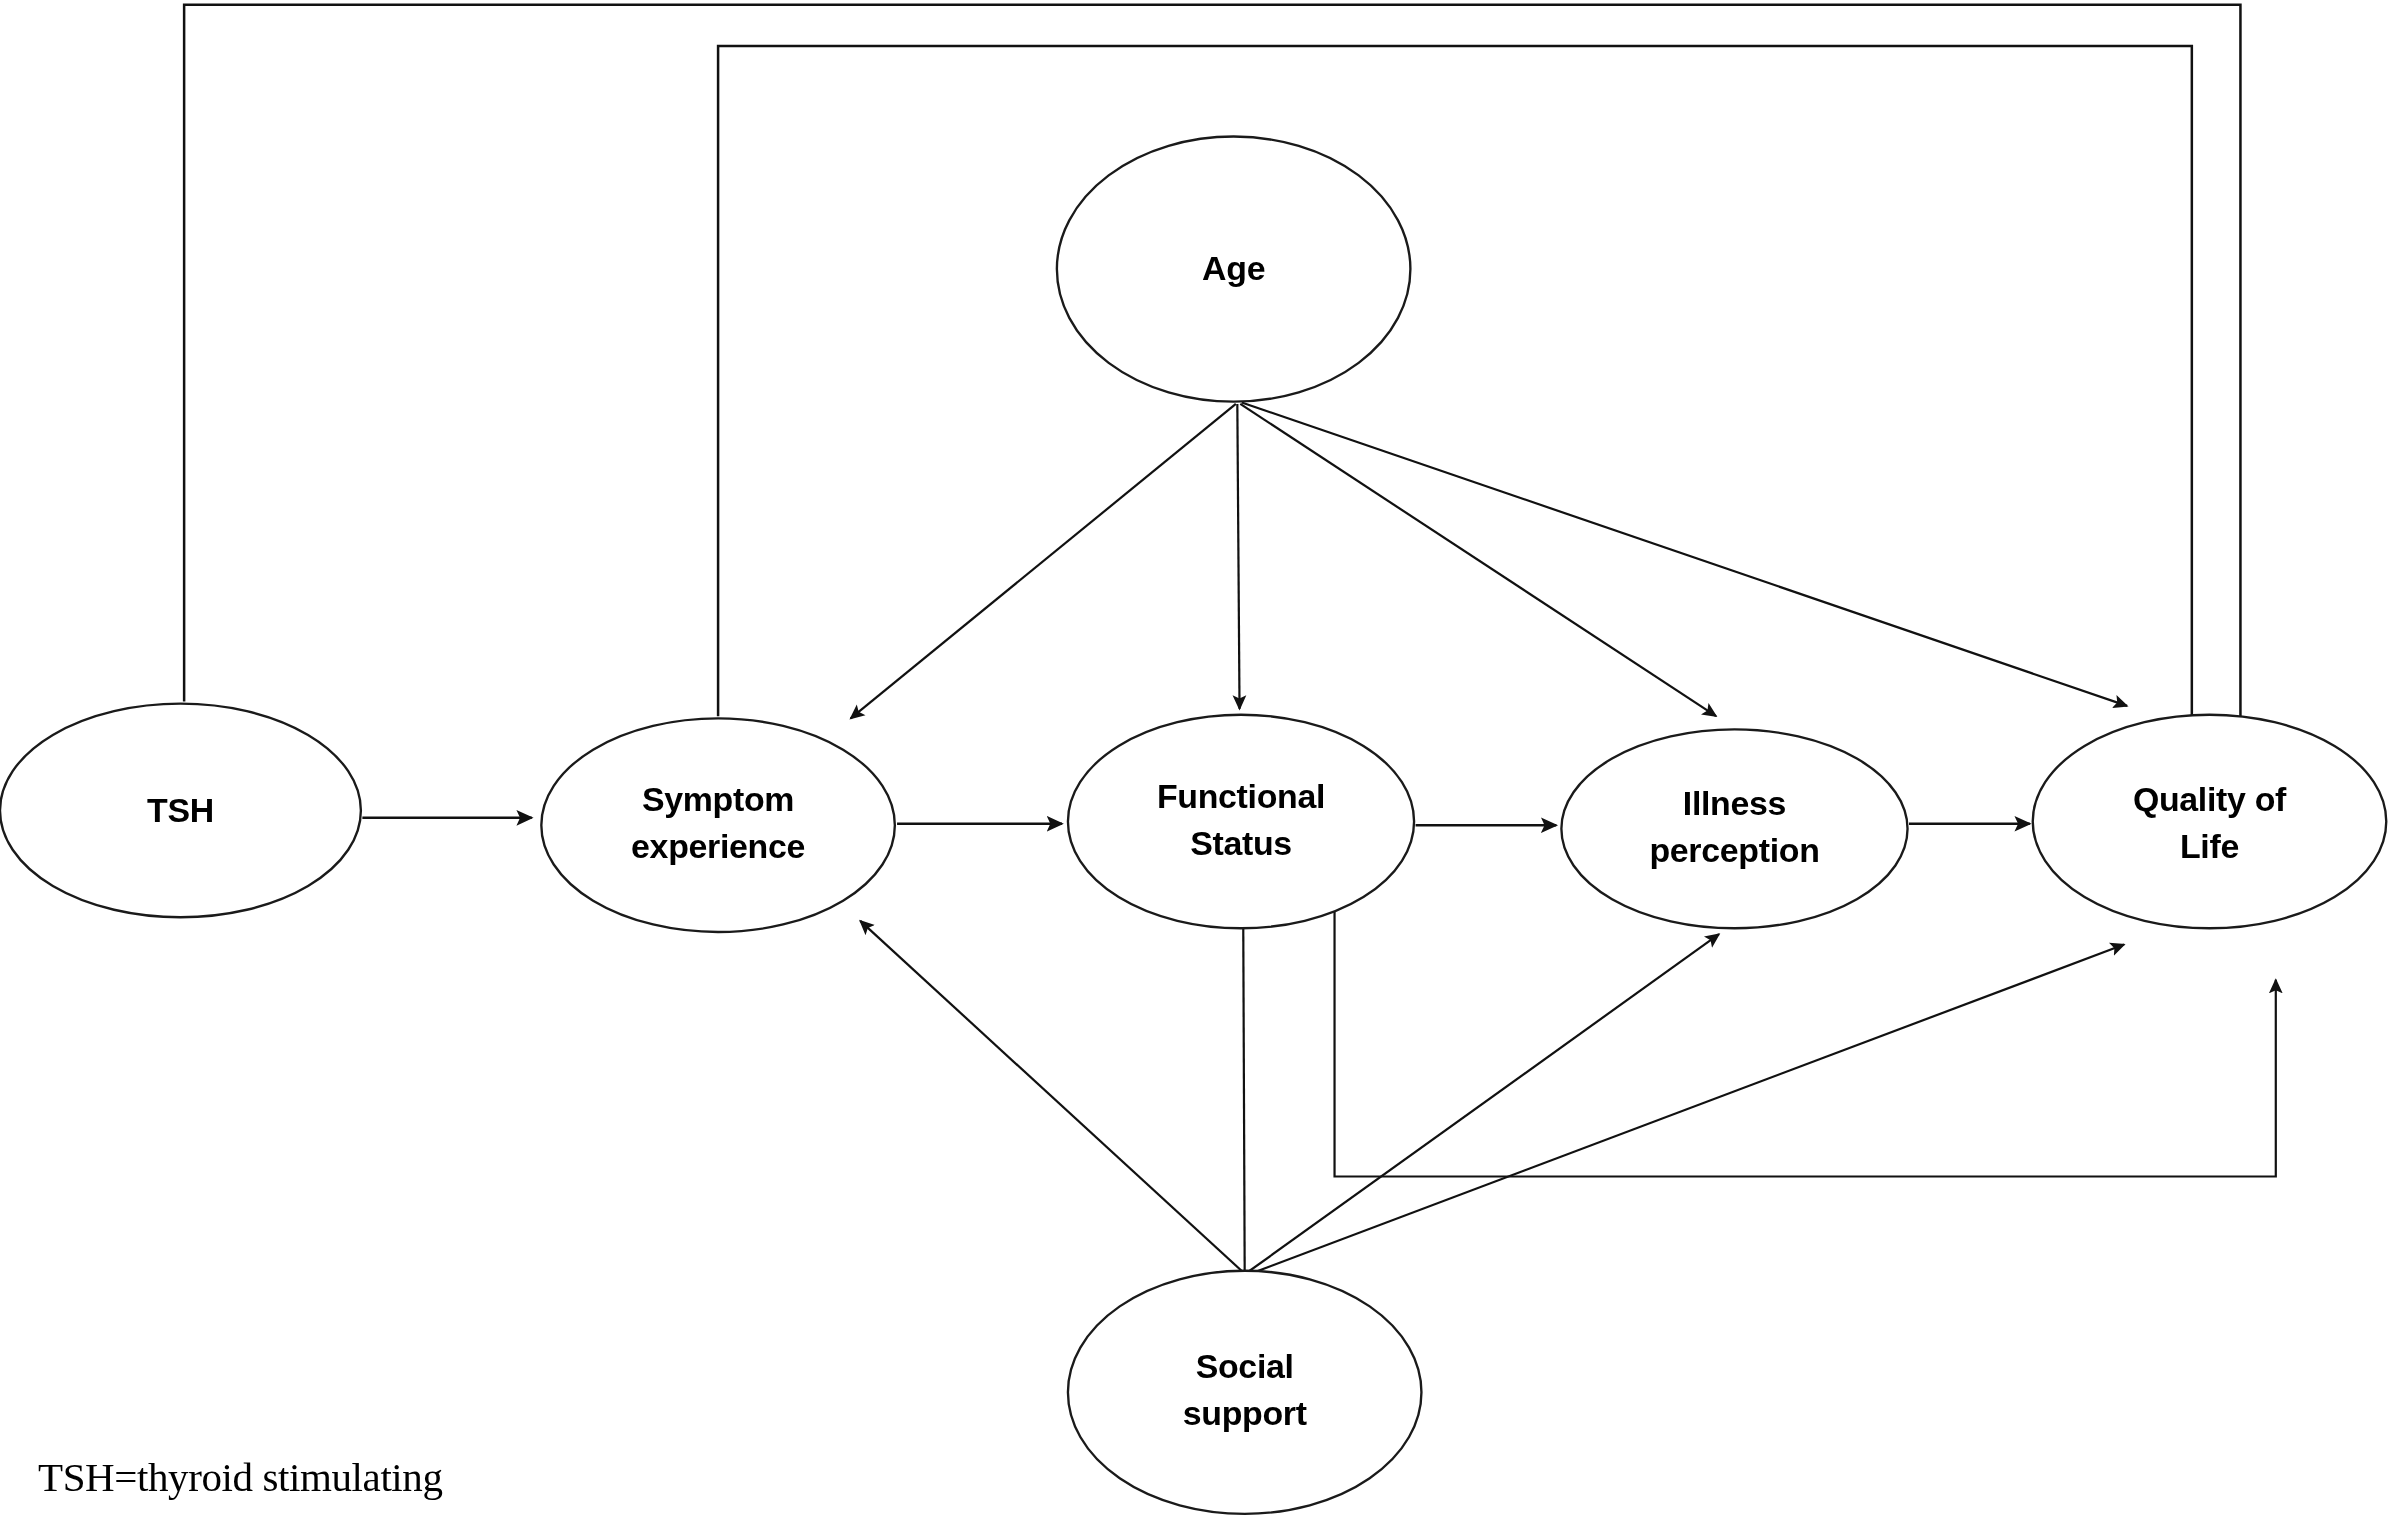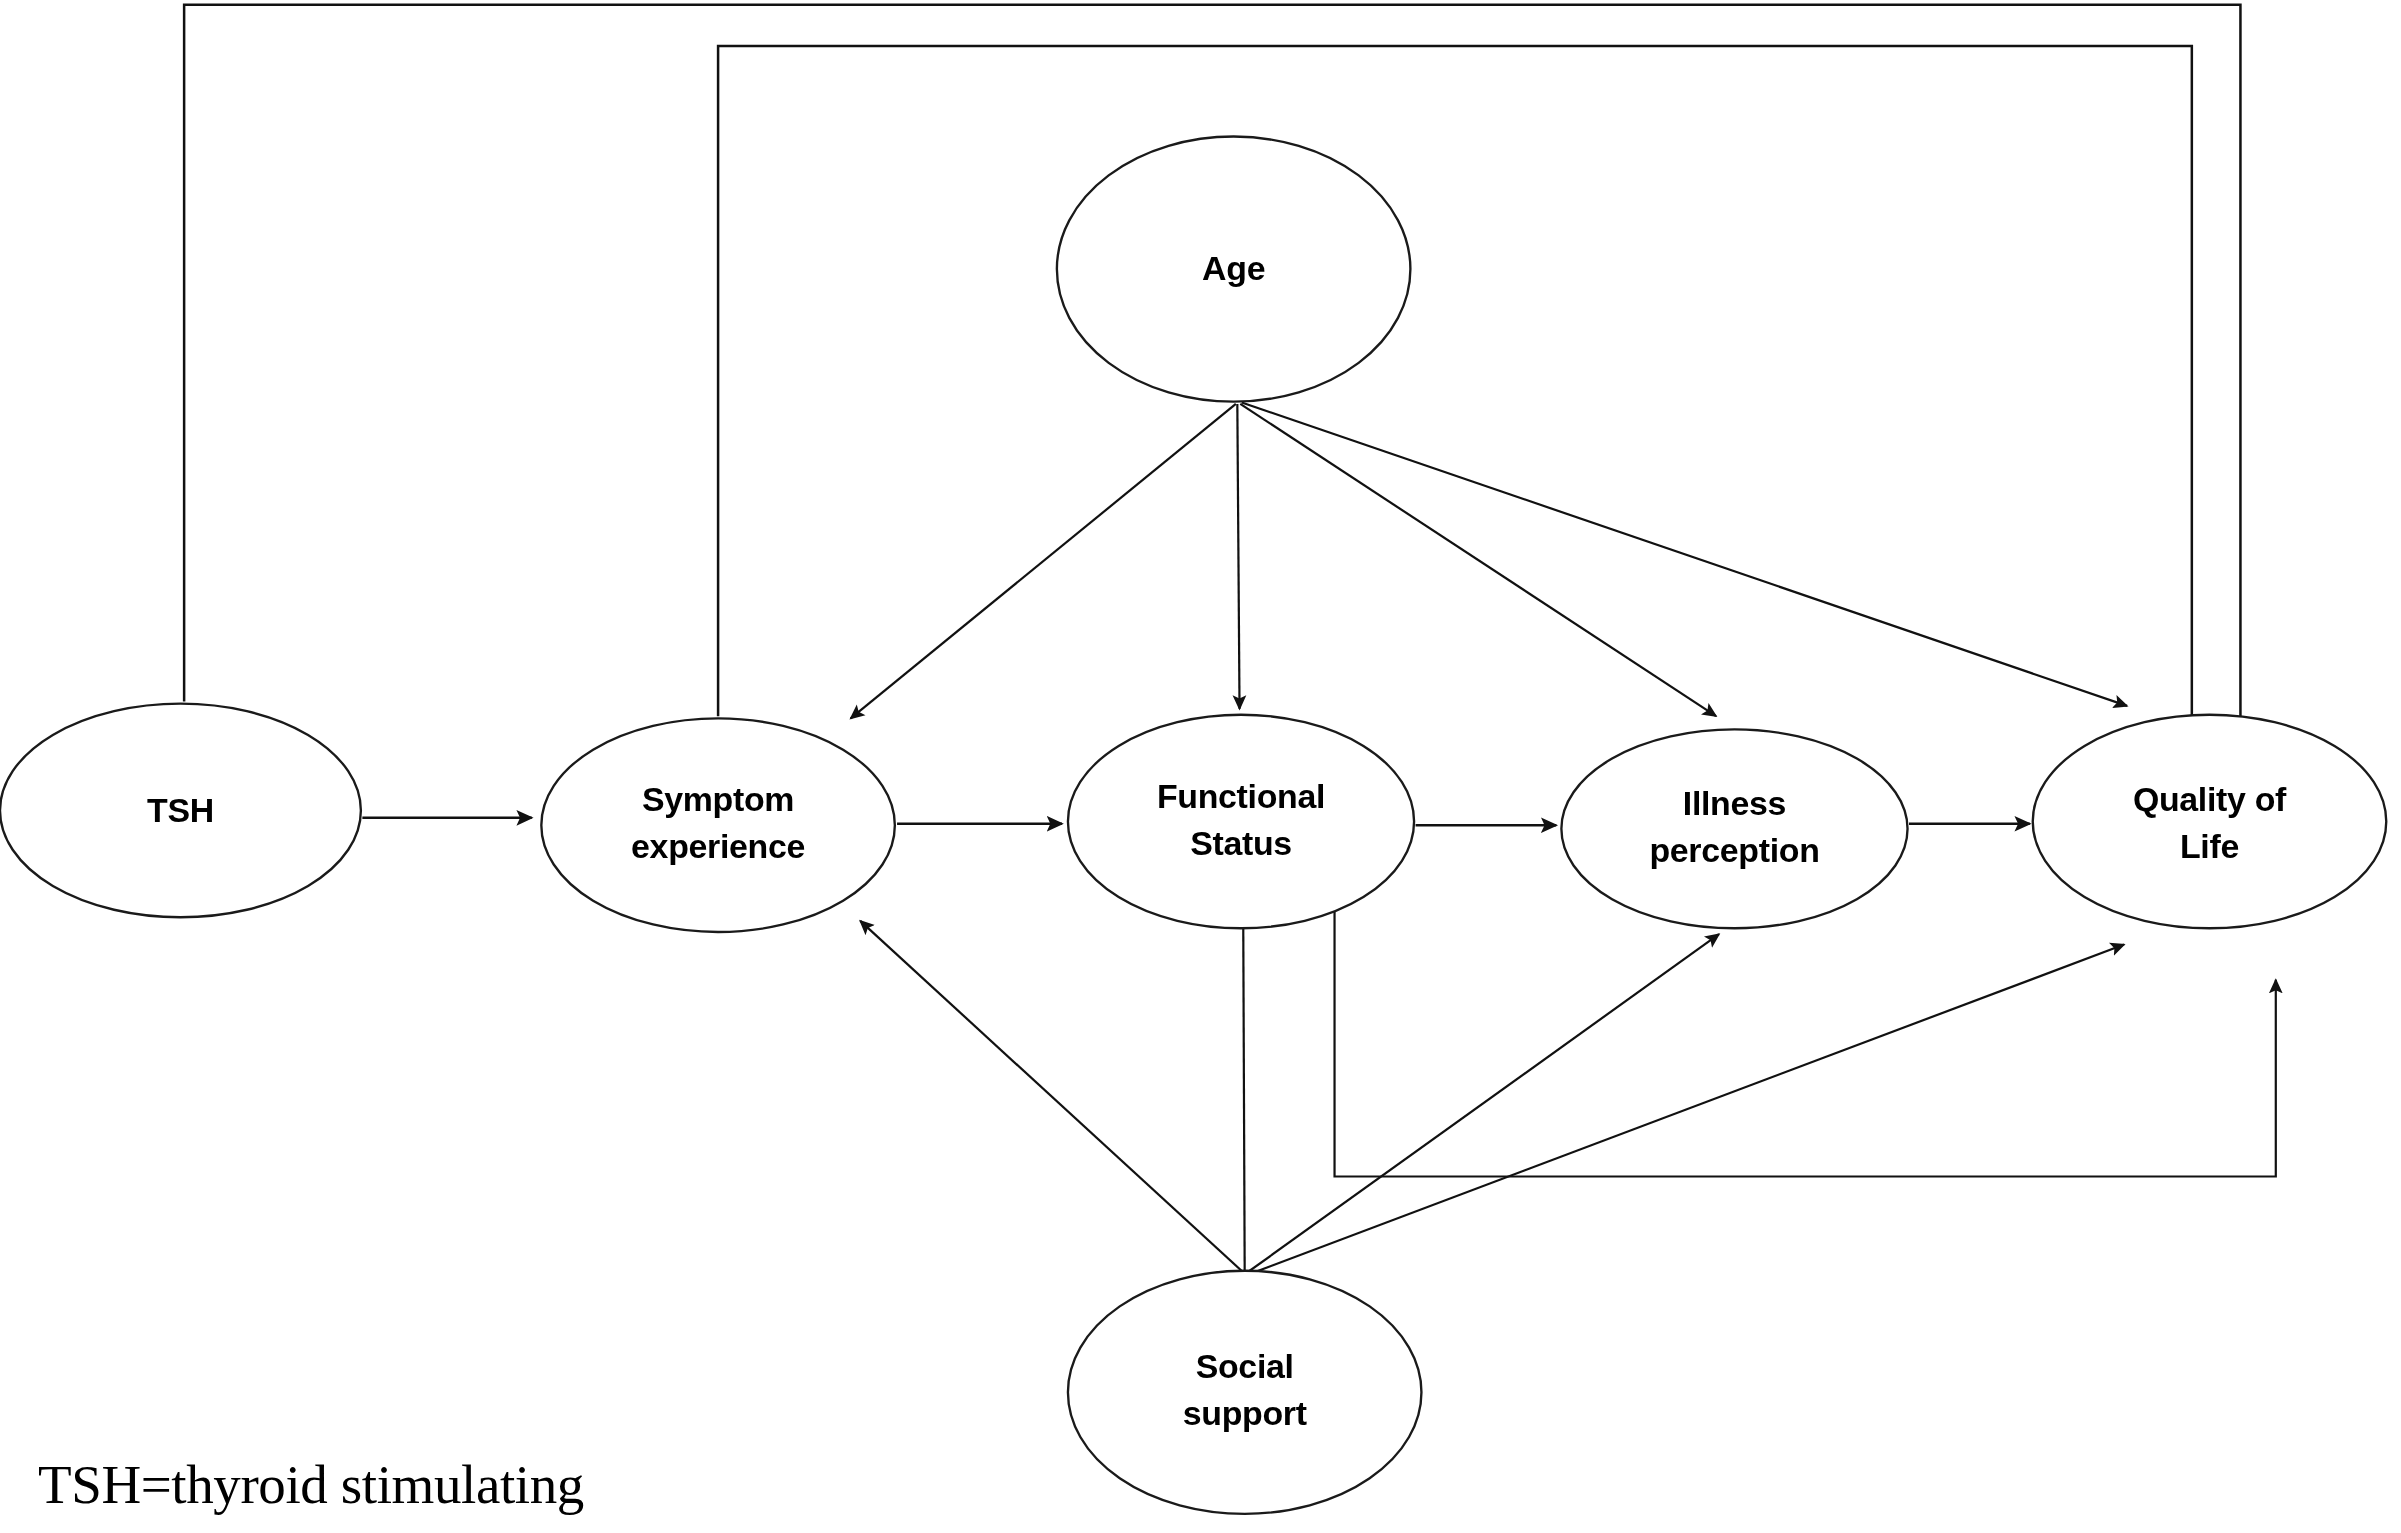--- a/index.html
+++ b/index.html
@@ -44,21 +44,21 @@
   .edge-line-thin {
     stroke: #111111;
     stroke-width: 3.0;
     fill: none;
   }
   .caption-text {
     position: absolute;
     left: 38px;
     top: 1453px;
     font-family: "Liberation Serif", serif;
-    font-size: 55px;
+    font-size: 41px;
     color: #000000;
     white-space: nowrap;
     letter-spacing: -0.4px;
   }
 </style>
 </head>
 <body>
 
 <div id="stage">
 

